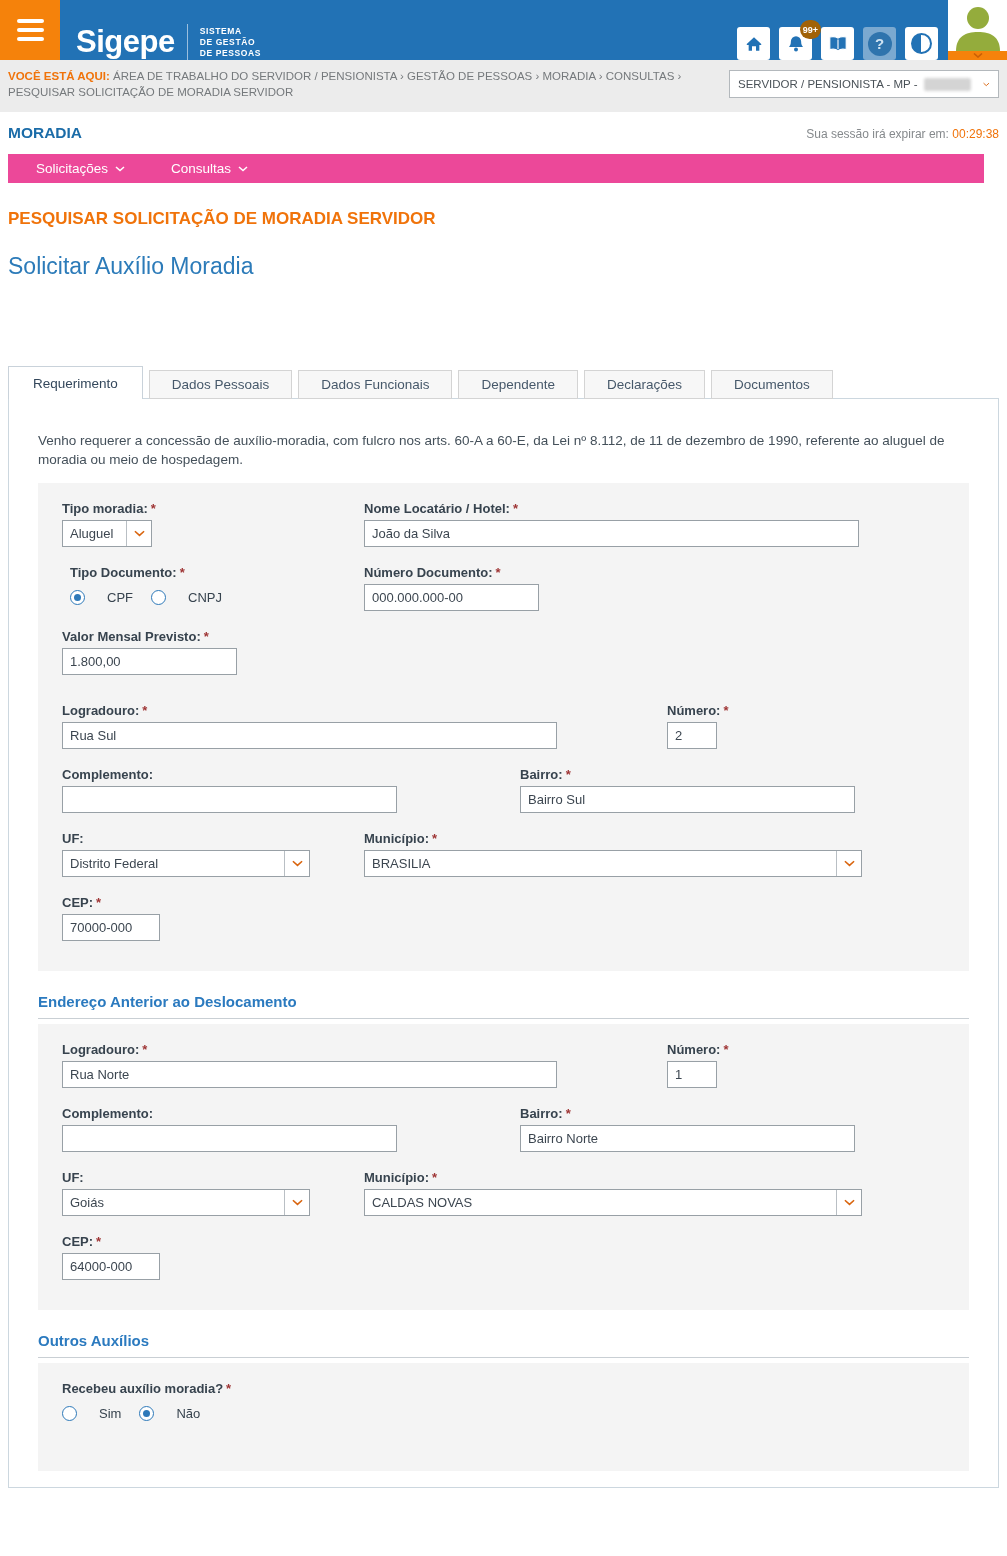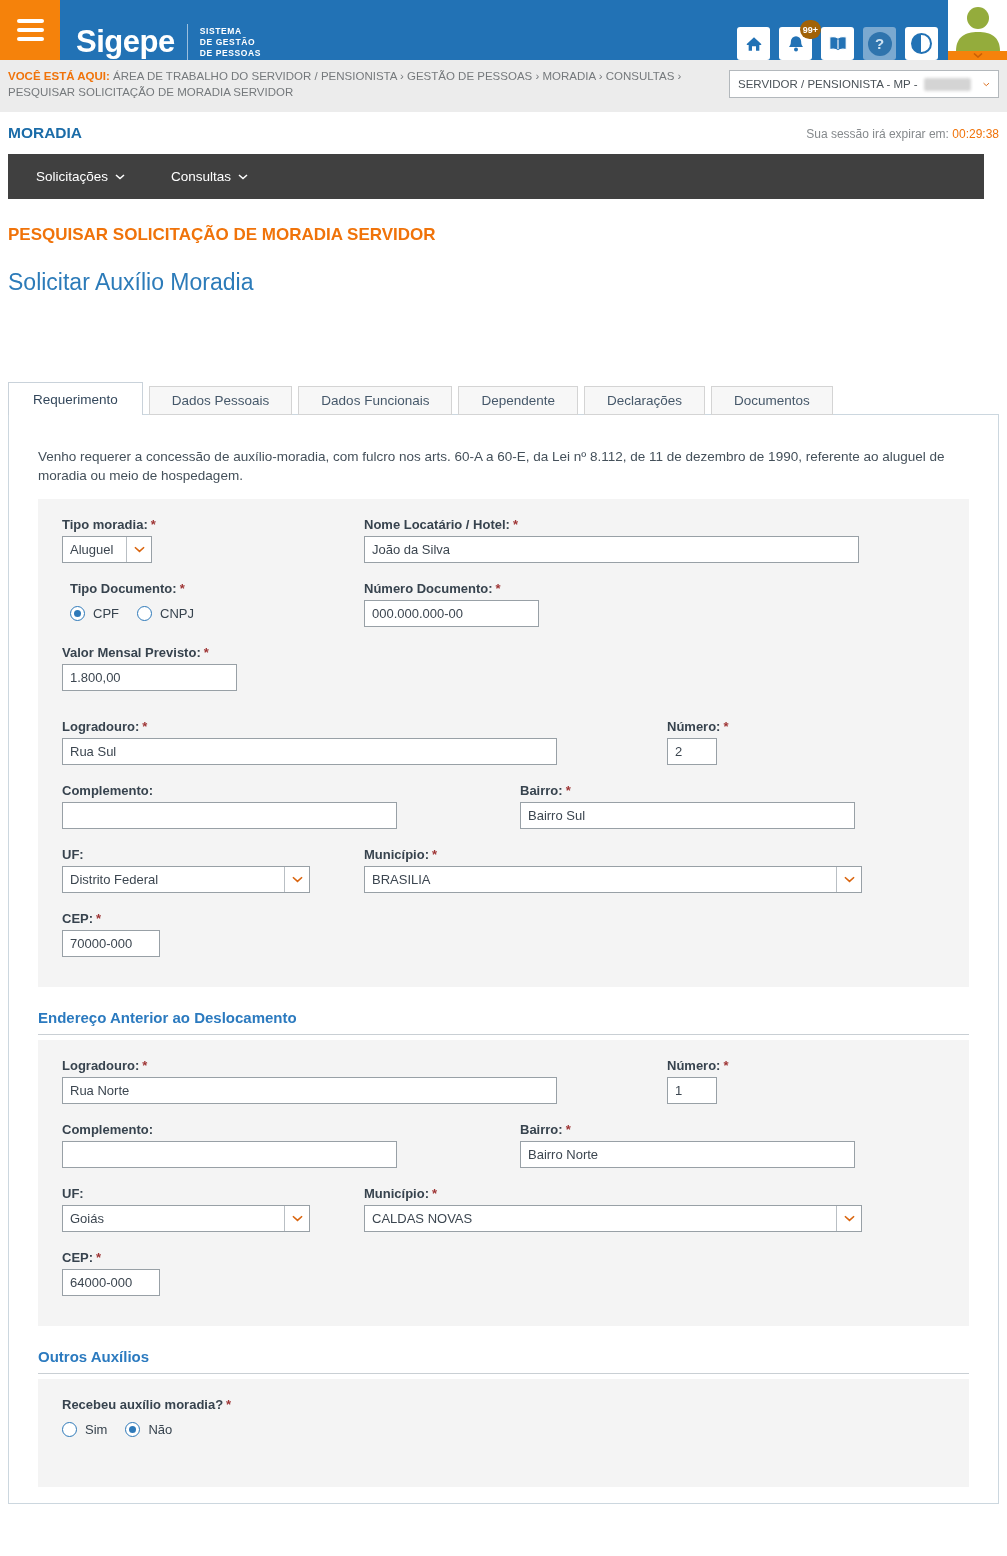--- a/index.html
+++ b/index.html
@@ -40,21 +40,21 @@
   .redacted { display:inline-block; width:88px; height:13px; background:#d4d4d4; border-radius:2px; filter:blur(1.5px); }
   .profile-select .spacer { flex:1; }
 
   
   .module-bar { display:flex; justify-content:space-between; align-items:flex-start; padding:12px 8px 0 8px; height:42px; }
   .module-title { color:#1b6ca8; font-size:15.5px; font-weight:bold; }
   .session { font-size:12px; color:#85898c; padding-top:3px;text-align:right; }
   .session .time { color:#f0730a; }
 
   
-  .menu-bar { background:#404040; height:45px; margin:0 23px 0 8px; display:flex; align-items:center; }
+  .menu-bar { background:#ec4899; height:29px; margin:0 23px 0 8px; display:flex; align-items:center; }
   .menu-item { color:#fff; font-size:13.5px; display:flex; align-items:center; gap:7px; padding:0 18px; margin-left:10px; height:100%; cursor:pointer; background:none; border:0; }
 
   
   .page-title { margin:26px 8px 0 8px; color:#f0730a; font-size:17px; font-weight:bold; }
   .page-subtitle { margin:24px 8px 0 8px; color:#2c7bb9; font-size:23px; font-weight:normal; }
 
   
   .tabs { margin:86px 8px 0 8px; display:flex; align-items:flex-end; gap:6px; position:relative; z-index:2; margin-bottom:-1px; }
   .tab { font-size:13.5px; color:#46586a; background:#f7f7f7; border:1px solid #d4d4d4; height:29px; padding:0 22px; display:flex; align-items:center; cursor:pointer; }
   .tab.active { background:#fff; border:1px solid #c9d2da; border-bottom:none; height:33px; padding:0 24px; color:#33475b; }
@@ -75,21 +75,21 @@
   .field { position:absolute; top:0; }
   .flabel { font-size:13px; font-weight:bold; color:#37434e; line-height:16px; margin-bottom:3px; white-space:nowrap; }
   .req { color:#9e3434; margin-left:3px; font-weight:bold; }
   .tinput { height:27px; width:100%; border:1px solid #98a0a6; background:#fff; font-family:"Liberation Sans",sans-serif; font-size:13px; color:#3c4650; padding:0 7px; display:block; }
 
   .select { height:27px; border:1px solid #98a0a6; background:#fff; display:flex; align-items:center; cursor:pointer; }
   .select .sval { flex:1; font-size:13px; color:#3c4650; padding:0 7px; white-space:nowrap; overflow:hidden; }
   .select .sbtn { width:25px; align-self:stretch; border-left:1px solid #b9bfc4; display:flex; align-items:center; justify-content:center; }
 
   .radio-row { display:flex; align-items:center; gap:18px; height:27px; }
-  .radio-opt { display:flex; align-items:center; gap:8px; cursor:pointer; }
+  .radio-opt { display:flex; align-items:center; gap:22px; cursor:pointer; }
   .radio-circle { width:15px; height:15px; border-radius:50%; border:1.5px solid #2e79b9; background:#fff; display:flex; align-items:center; justify-content:center; }
   .radio-circle.checked::after { content:""; width:7px; height:7px; border-radius:50%; background:#2e79b9; }
   .radio-label { font-size:13px; color:#37434e; }
 </style>
 </head>
 <body>
 
 <div class="top-header">
   <button class="hamburger">
     <span class="bar"></span>

